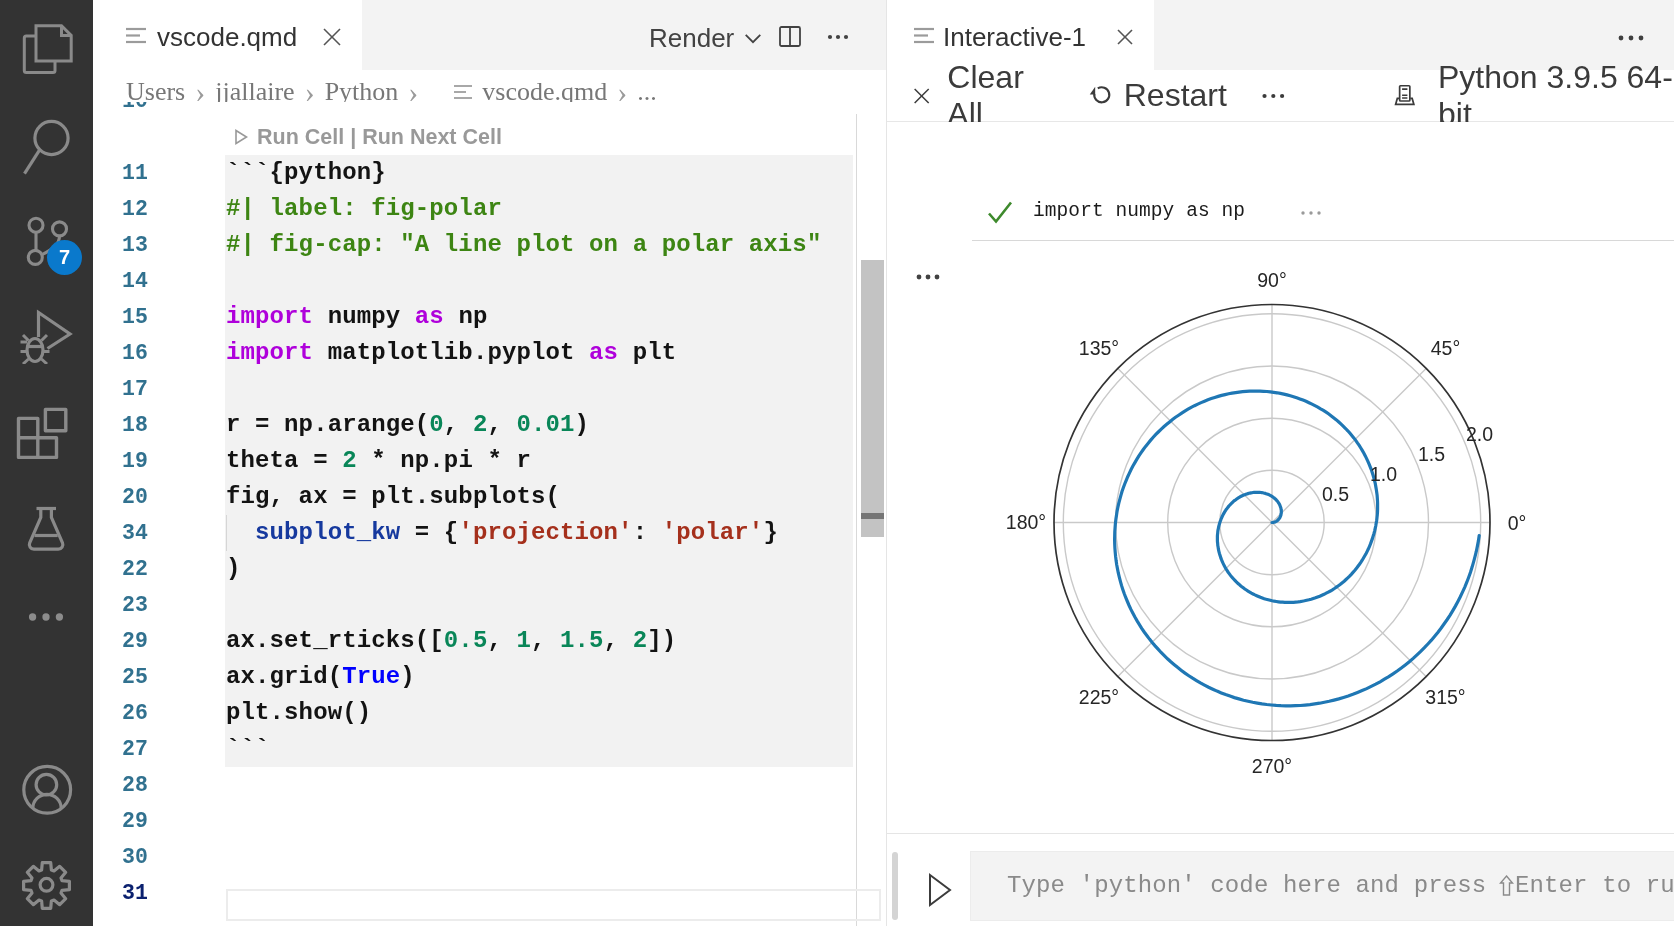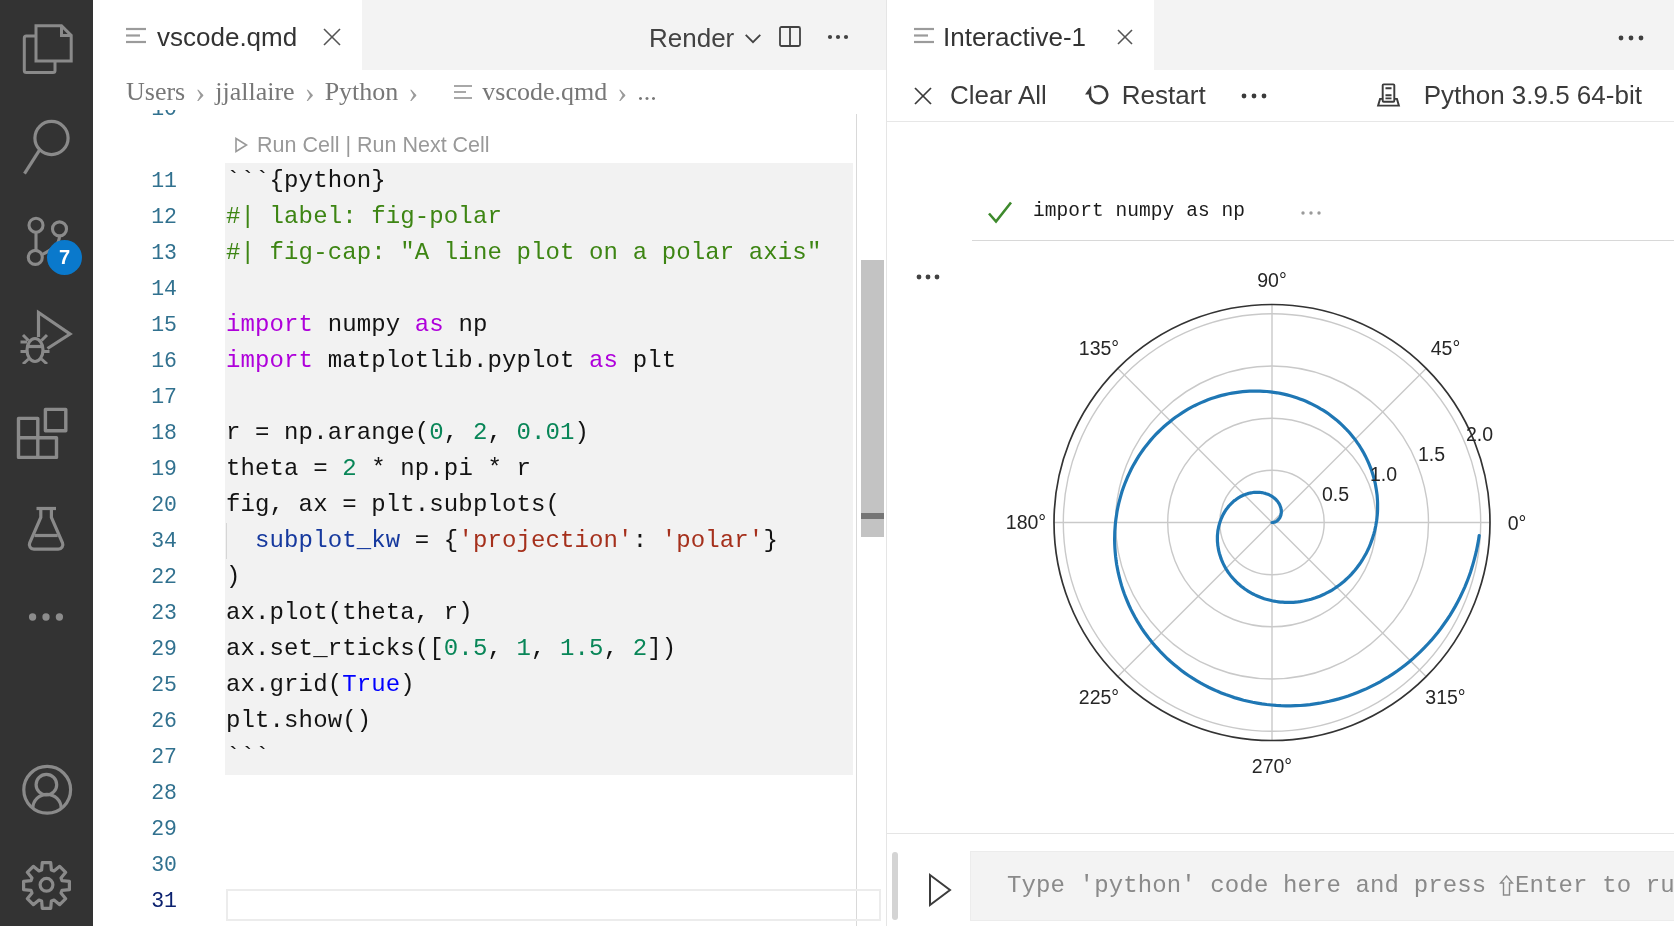--- a/index.html
+++ b/index.html
@@ -9,33 +9,33 @@
   .mono{font-family:"Liberation Mono",monospace;}
   
   #actbar{left:0;top:0;width:93px;height:926px;background:#333333;}
   .aicon{position:absolute;left:23px;width:46px;height:46px;}
   
   #tabstrip{left:93px;top:0;width:793px;height:70px;background:#f3f3f3;}
   #tab1{position:absolute;left:0;top:0;width:269px;height:70px;background:#ffffff;}
   #crumbs{left:93px;top:70px;width:793px;height:44px;background:#fff;display:flex;align-items:center;
           color:#777;font-size:26px;font-family:Liberation Serif, serif;}
   #crumbs .sep{color:#9a9a9a;margin:0 10px;font-size:30px;line-height:26px;}
-  #editor{left:93px;top:110px;width:763px;height:812px;background:#fff;overflow:hidden;}
-  .ln{position:absolute;width:84px;text-align:right;font-family:"Liberation Mono",monospace;
+  #editor{left:93px;top:102px;width:763px;height:812px;background:#fff;overflow:hidden;font-weight:bold;}
+  .ln{position:absolute;width:84px;text-align:center;font-family:"Liberation Mono",monospace;
       font-size:21.5px;line-height:36px;color:#31718f;}
   .cl{position:absolute;left:133px;font-family:"Liberation Mono",monospace;font-size:24px;
       line-height:36px;color:#131313;letter-spacing:0.12px;white-space:pre;}
   .grn{color:#3d8513;} .pur{color:#af00db;} .num{color:#098658;} .str{color:#a5301c;}
   .blu{color:#16399e;} .tru{color:#0000ff;}
   
   #rborder{left:886px;top:0;width:1px;height:926px;background:#e5e5e5;}
   #rtabs{left:887px;top:0;width:787px;height:70px;background:#f3f3f3;}
   #rtab1{position:absolute;left:0;top:0;width:267px;height:70px;background:#fff;}
   #rtoolbar{left:887px;top:70px;width:787px;height:51px;background:#fff;border-bottom:1px solid #e7e7e7;
-            display:flex;align-items:center;color:#3b3b3b;font-size:26px;}
+            display:flex;align-items:center;color:#3b3b3b;font-size:32px;}
   #rcontent{left:887px;top:122px;width:787px;height:711px;background:#fff;}
   #rinput{left:887px;top:834px;width:787px;height:92px;background:#fff;}
 </style>
 </head>
 <body>
 
 <div class="abs" id="actbar">
   <svg style="position:absolute;left:14px;top:14px;width:64px;height:64px" viewBox="0 0 64 64" fill="none" stroke="#8a8a8a" stroke-width="3">
     <rect x="10.3" y="22" width="30.7" height="36.6" rx="2"></rect>
     <path d="M22 47 V11.7 H47.5 L57.2 21.4 V47 Z" fill="#333333"></path>
@@ -168,21 +168,20 @@
   <div class="cl" style="top:53px">```{python}</div>
   <div class="cl grn" style="top:89px">#| label: fig-polar</div>
   <div class="cl grn" style="top:125px">#| fig-cap: "A line plot on a polar axis"</div>
   <div class="cl pur" style="top:197px">import<span style="color:#131313"> numpy </span>as<span style="color:#131313"> np</span></div>
   <div class="cl pur" style="top:233px">import<span style="color:#131313"> matplotlib.pyplot </span>as<span style="color:#131313"> plt</span></div>
   <div class="cl" style="top:305px">r = np.arange(<span class="num">0</span>, <span class="num">2</span>, <span class="num">0.01</span>)</div>
   <div class="cl" style="top:341px">theta = <span class="num">2</span> * np.pi * r</div>
   <div class="cl" style="top:413px">  <span class="blu">subplot_kw</span> = {<span class="str">'projection'</span>: <span class="str">'polar'</span>}</div>
   <div class="cl" style="top:377px">fig, ax = plt.subplots(</div>
   <div class="cl" style="top:449px">)</div>
-  <div class="cl" style="top:485px">ax.plot(theta, r)</div>
   <div class="cl" style="top:521px">ax.set_rticks([<span class="num">0.5</span>, <span class="num">1</span>, <span class="num">1.5</span>, <span class="num">2</span>])</div>
   <div class="cl" style="top:557px">ax.grid(<span class="tru">True</span>)</div>
   <div class="cl" style="top:593px">plt.show()</div>
   <div class="cl" style="top:629px">```</div>
 
   <div style="position:absolute;left:133px;top:413px;width:1px;height:36px;background:#d6d6d6;"></div>
 </div>
 
 <div class="abs" style="left:856px;top:114px;width:1px;height:812px;background:#d9d9d9;"></div>
 <div class="abs" style="left:861px;top:260px;width:23px;height:277px;background:#c3c3c3;"></div>

